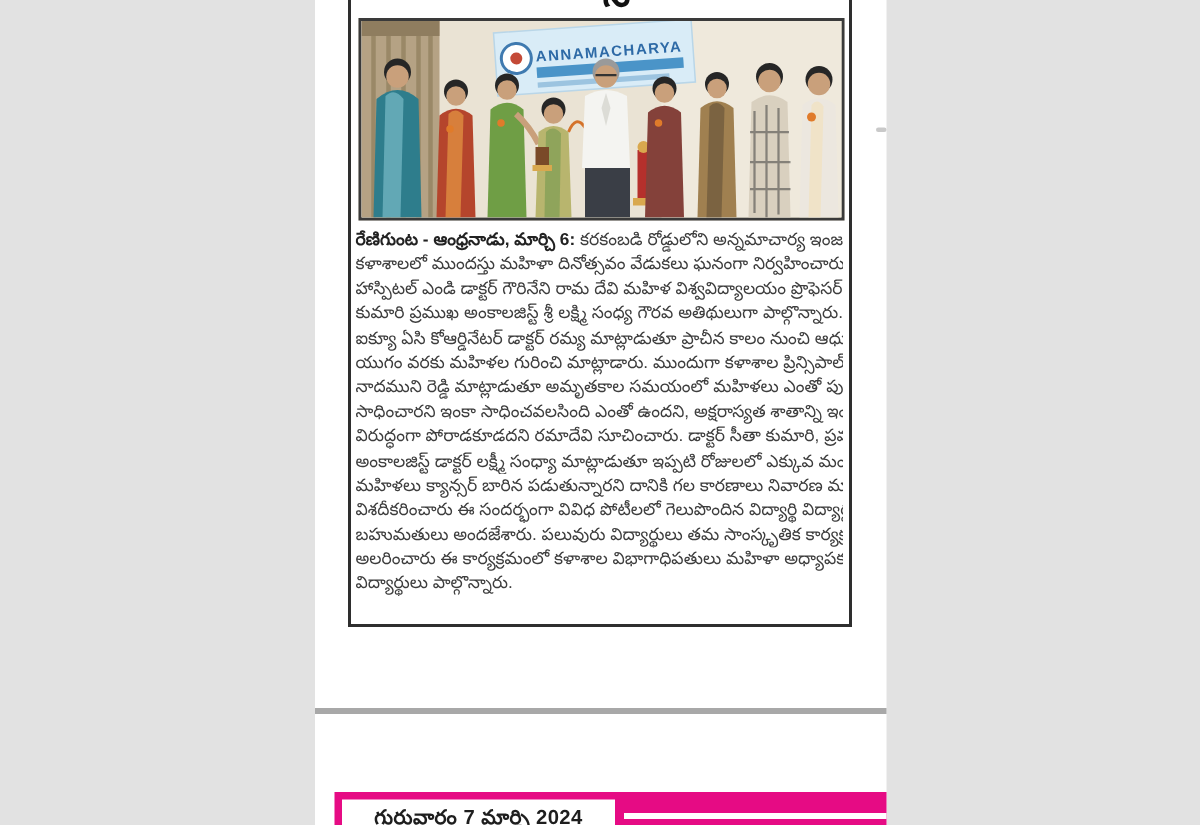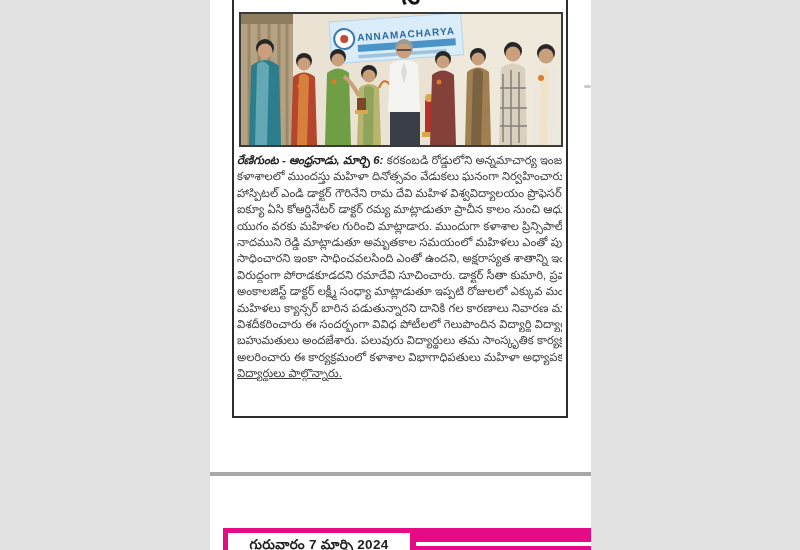--- a/index.html
+++ b/index.html
@@ -20,22 +20,22 @@
   .photo{
     position:absolute;left:5px;top:18px;width:324px;height:135px;
     border:2px solid #3a3a3a;box-sizing:border-box;background:#eae3d4;
   }
   .photo svg{display:block;}
   .article{position:absolute;left:3px;top:158px;width:325px;color:#3d3d3d;}
   .tl{
     height:16.4px;line-height:16.4px;font-size:11.5px;white-space:nowrap;
     text-align:justify;text-align-last:justify;overflow:hidden;
   }
-  .tl.last{text-align:center;text-align-last:left;text-decoration:underline;}
-  .tl .bold{font-weight:bold;color:#222;font-style:italic;}
+  .tl.last{text-align:center;text-align-last:left;}
+  .tl .bold{font-weight:bold;color:#222;}
   .separator{position:absolute;left:210px;top:472px;width:381px;height:4px;background:#a8a8a8;}
   .artifact-dash{position:absolute;left:584px;top:85px;width:7px;height:3px;background:#c9c9c9;border-radius:2px;}
   .date-banner{position:absolute;left:223px;top:528px;width:368px;height:30px;background:var(--accent,#e60b84);}
   .date-box{
     position:absolute;left:5px;top:5px;width:182px;height:28px;background:#ffffff;
     text-align:center;
   }
   .date-text{
     display:inline-block;margin-top:4px;font-size:13.5px;font-weight:bold;color:#1e1e1e;
     font-family:"Liberation Sans", sans-serif;letter-spacing:0.3px;
@@ -156,20 +156,21 @@
             <circle cx="300" cy="64" r="3" fill="#e07b2a"></circle>
           </g>
         </g>
       </svg>
     </div>
 
     <div class="article">
       <div class="tl"><span class="bold">రేణిగుంట - ఆంధ్రనాడు, మార్చి 6: </span><span>కరకంబడి రోడ్డులోని అన్నమాచార్య ఇంజనీరింగ్</span></div>
       <div class="tl">కళాశాలలో ముందస్తు మహిళా దినోత్సవం వేడుకలు ఘనంగా నిర్వహించారు. అమర</div>
       <div class="tl">హాస్పిటల్ ఎండి డాక్టర్ గౌరినేని రామ దేవి మహిళ విశ్వవిద్యాలయం ప్రొఫెసర్ సీతా</div>
+      <div class="tl">కుమారి ప్రముఖ అంకాలజిస్ట్ శ్రీ లక్ష్మి సంధ్య గౌరవ అతిథులుగా పాల్గొన్నారు.</div>
       <div class="tl">ఐక్యూ ఏసి కోఆర్డినేటర్ డాక్టర్ రమ్య మాట్లాడుతూ ప్రాచీన కాలం నుంచి ఆధునిక</div>
       <div class="tl">యుగం వరకు మహిళల గురించి మాట్లాడారు. ముందుగా కళాశాల ప్రిన్సిపాల్ డాక్టర్</div>
       <div class="tl">నాదముని రెడ్డి మాట్లాడుతూ అమృతకాల సమయంలో మహిళలు ఎంతో పురోభివృద్ధి</div>
       <div class="tl">సాధించారని ఇంకా సాధించవలసింది ఎంతో ఉందని, అక్షరాస్యత శాతాన్ని ఇంకా</div>
       <div class="tl">విరుద్ధంగా పోరాడకూడదని రమాదేవి సూచించారు. డాక్టర్ సీతా కుమారి, ప్రముఖ</div>
       <div class="tl">అంకాలజిస్ట్ డాక్టర్ లక్ష్మీ సంధ్యా మాట్లాడుతూ ఇప్పటి రోజులలో ఎక్కువ మంది</div>
       <div class="tl">మహిళలు క్యాన్సర్ బారిన పడుతున్నారని దానికి గల కారణాలు నివారణ మార్గాలను</div>
       <div class="tl">విశదీకరించారు ఈ సందర్భంగా వివిధ పోటీలలో గెలుపొందిన విద్యార్థి విద్యార్థులకు</div>
       <div class="tl">బహుమతులు అందజేశారు. పలువురు విద్యార్థులు తమ సాంస్కృతిక కార్యక్రమాలతో</div>
       <div class="tl">అలరించారు ఈ కార్యక్రమంలో కళాశాల విభాగాధిపతులు మహిళా అధ్యాపకులు</div>

